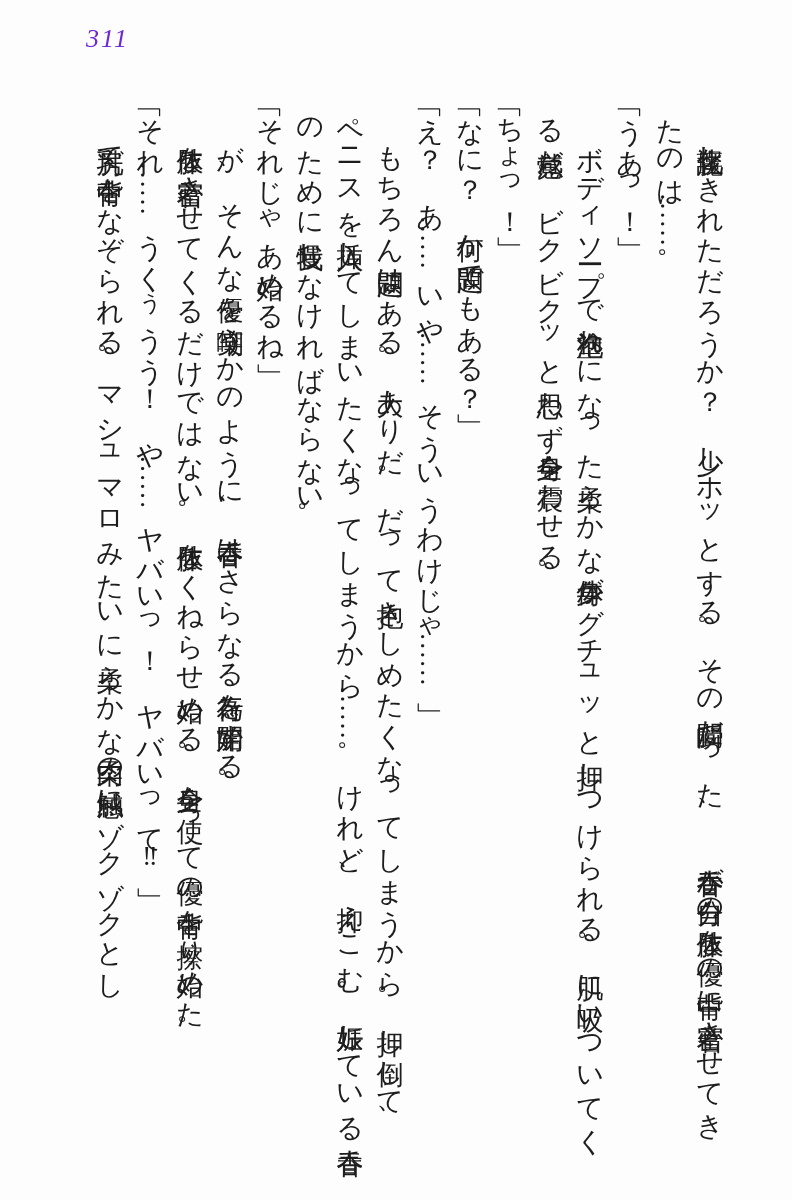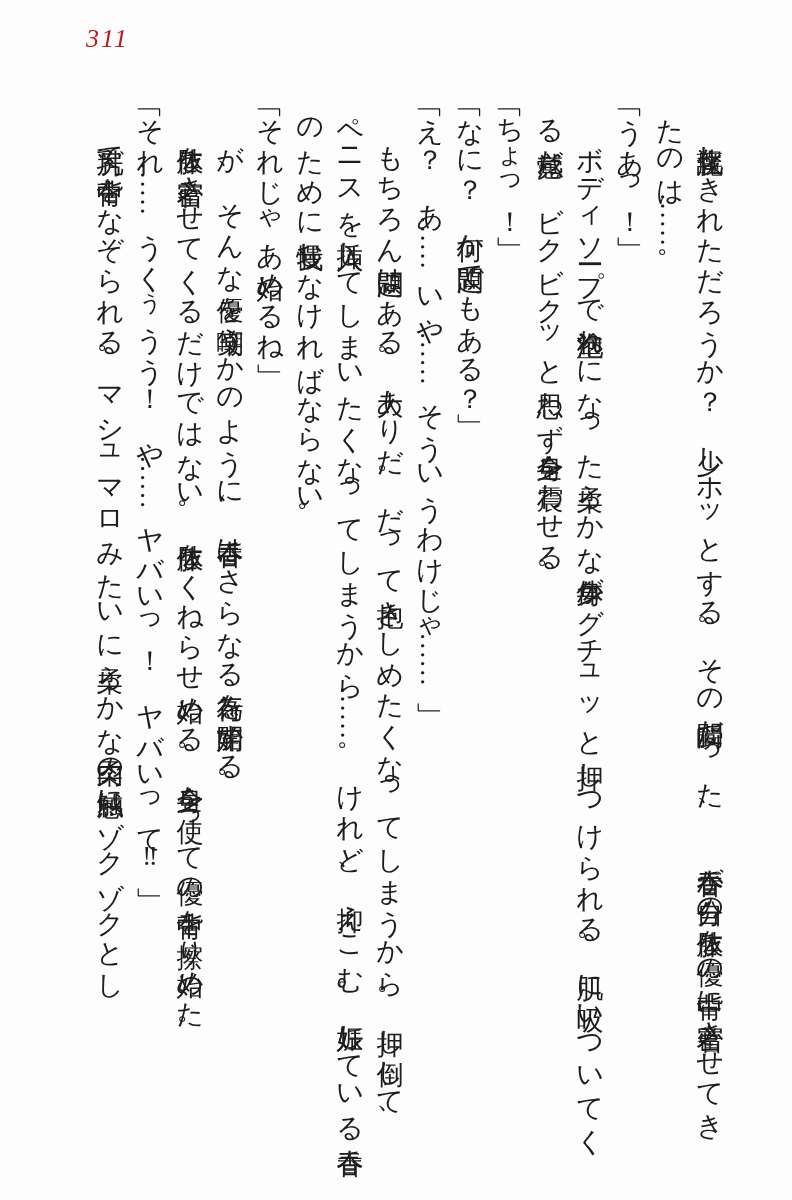--- a/index.html
+++ b/index.html
@@ -10,21 +10,21 @@
     font-family: "Liberation Serif", "DejaVu Serif", serif;
     position: relative;
     overflow: hidden;
   }
   .page-number {
     position: absolute;
     top: 24px;
     left: 86px;
     font-size: 26px;
     font-style: italic;
-    color: #b91c1c;
+    color: #6d28d9;
     letter-spacing: 2px;
   }
   .text-block {
     position: absolute;
     top: 100px;
     right: 62px;
     height: 1056px;
     writing-mode: vertical-rl;
     text-orientation: mixed;
     font-size: 27px;

